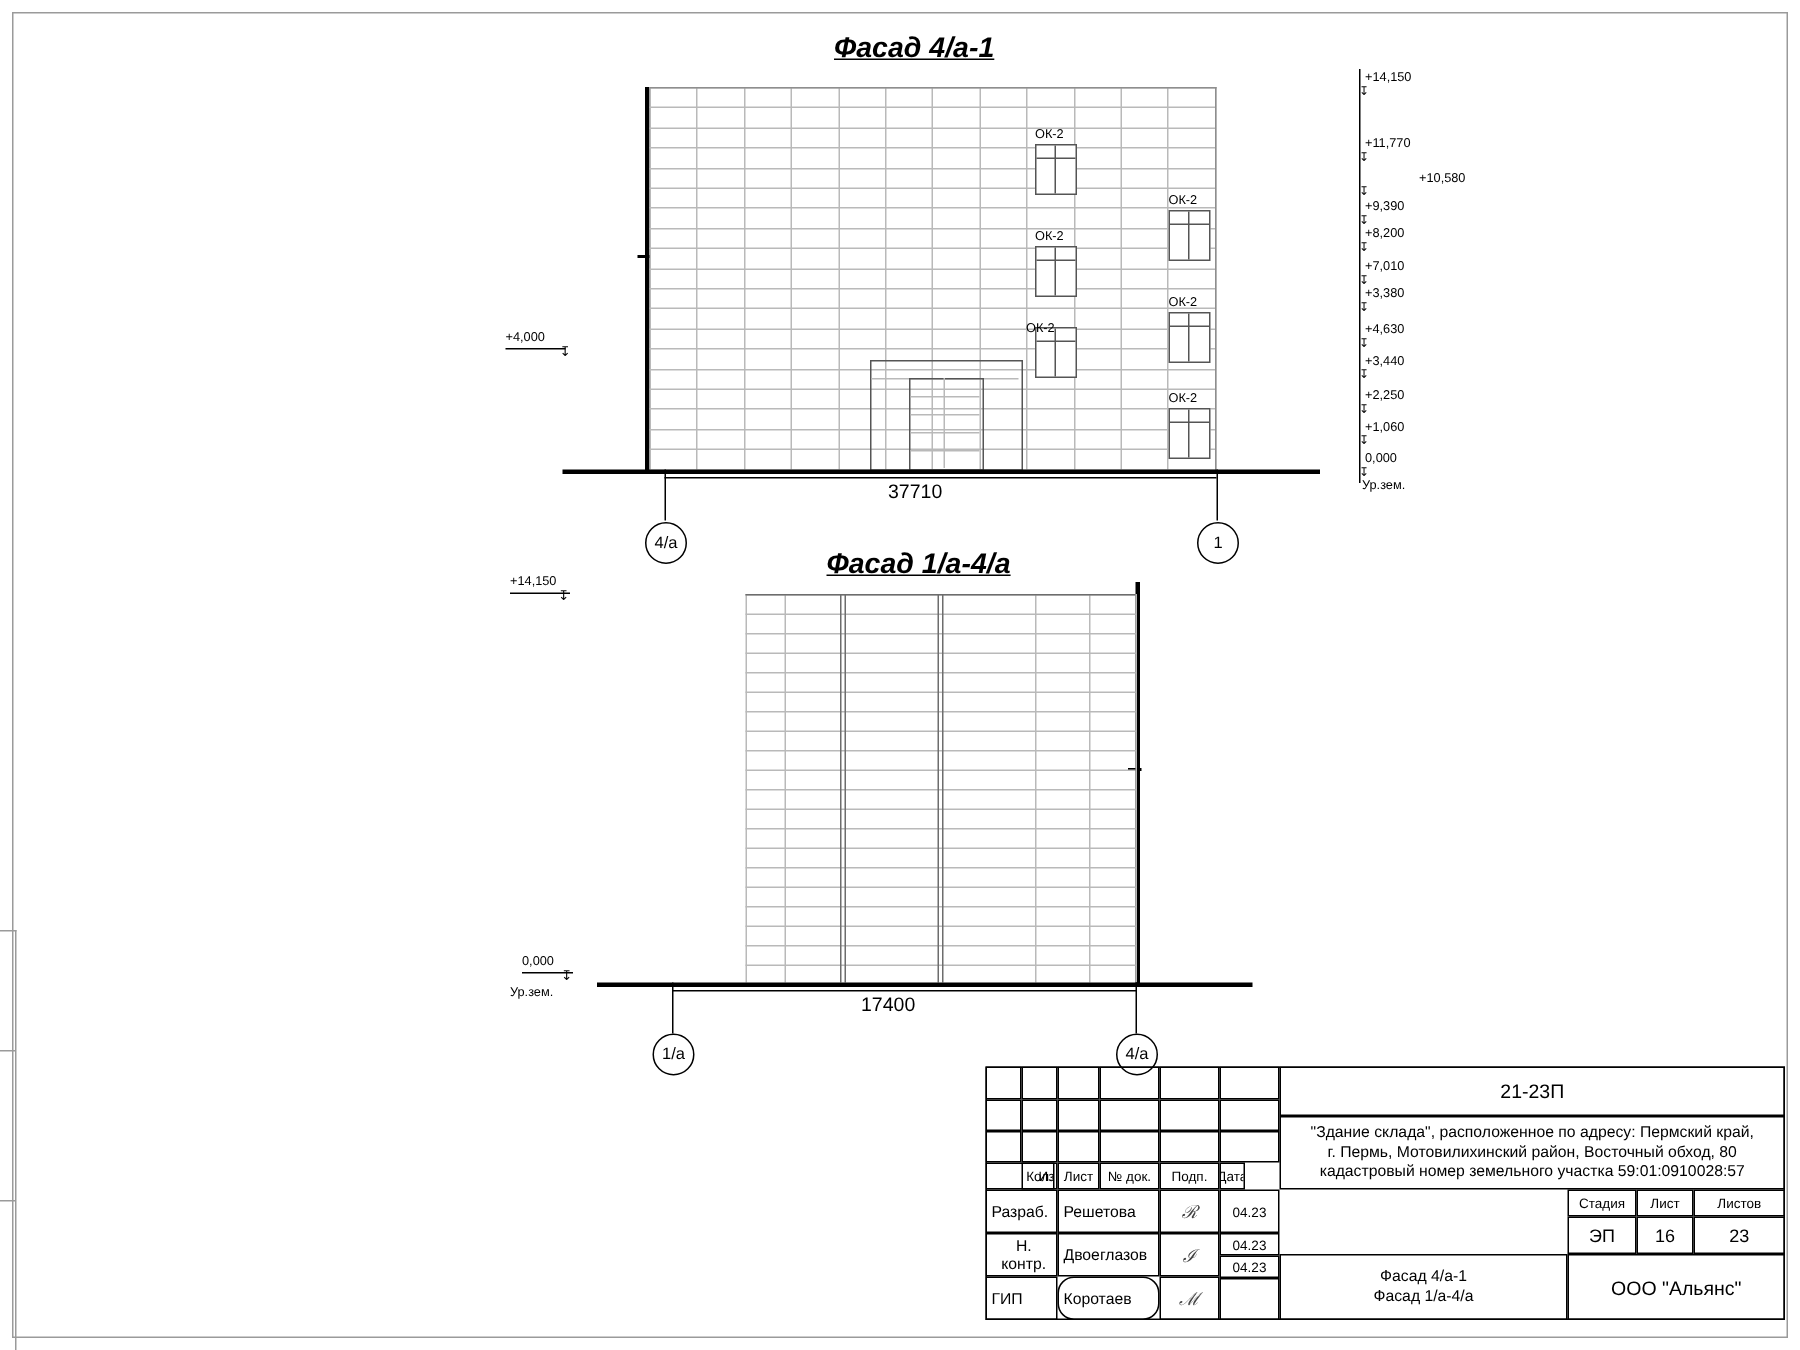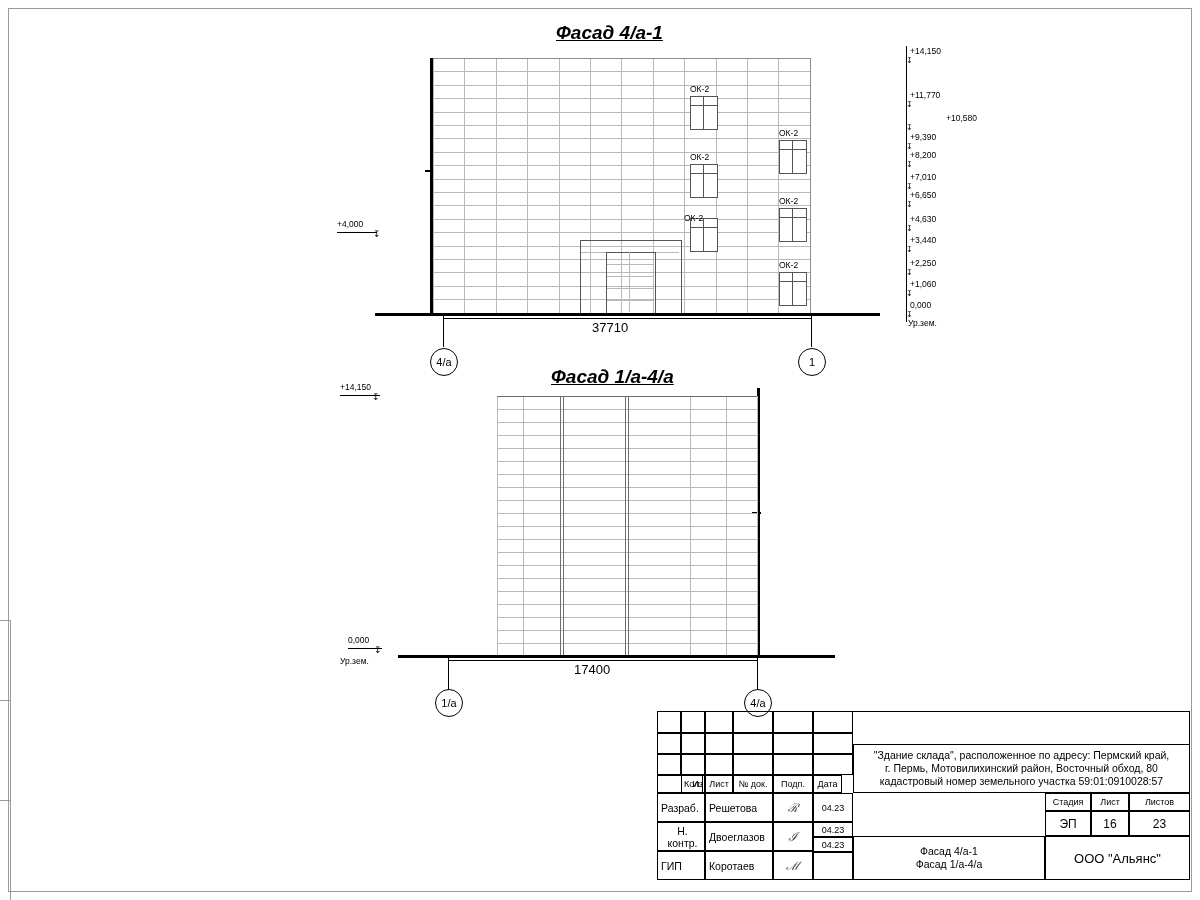--- a/index.html
+++ b/index.html
@@ -171,21 +171,21 @@
       <div class="lbl-el" style="left: 910px; top: 90px;">+11,770</div>
       <div class="elev-tick" style="left: 906px; top: 100px;">↧</div>
       <div class="lbl-el" style="left: 910px; top: 113px; margin-left: 36px;">+10,580</div>
       <div class="elev-tick" style="left: 906px; top: 123px;">↧</div>
       <div class="lbl-el" style="left: 910px; top: 132px;">+9,390</div>
       <div class="elev-tick" style="left: 906px; top: 142px;">↧</div>
       <div class="lbl-el" style="left: 910px; top: 150px;">+8,200</div>
       <div class="elev-tick" style="left: 906px; top: 160px;">↧</div>
       <div class="lbl-el" style="left: 910px; top: 172px;">+7,010</div>
       <div class="elev-tick" style="left: 906px; top: 182px;">↧</div>
-      <div class="lbl-el" style="left: 910px; top: 190px;">+6,650</div>
+      <div class="lbl-el" style="left: 910px; top: 190px;">+3,380</div>
       <div class="elev-tick" style="left: 906px; top: 200px;">↧</div>
       <div class="lbl-el" style="left: 910px; top: 214px;">+4,630</div>
       <div class="elev-tick" style="left: 906px; top: 224px;">↧</div>
       <div class="lbl-el" style="left: 910px; top: 235px;">+3,440</div>
       <div class="elev-tick" style="left: 906px; top: 245px;">↧</div>
       <div class="lbl-el" style="left: 910px; top: 258px;">+2,250</div>
       <div class="elev-tick" style="left: 906px; top: 268px;">↧</div>
       <div class="lbl-el" style="left: 910px; top: 279px;">+1,060</div>
       <div class="elev-tick" style="left: 906px; top: 289px;">↧</div>
       <div class="lbl-el" style="left: 910px; top: 300px;">0,000</div>
@@ -272,44 +272,45 @@
   <div class="tb-cell" style="left:705px;top:754px;width:28px;height:21px;"></div>
   <div class="tb-cell" style="left:733px;top:754px;width:40px;height:21px;"></div>
   <div class="tb-cell" style="left:773px;top:754px;width:40px;height:21px;"></div>
   <div class="tb-cell" style="left:813px;top:754px;width:40px;height:21px;"></div>
 
   <div class="tb-cell small" style="left:657px;top:775px;width:24px;height:18px;padding-left:44px;">Изм.</div>
   <div class="tb-cell small" style="left:681px;top:775px;width:24px;height:18px;">Кол.</div>
   <div class="tb-cell small" style="left:705px;top:775px;width:28px;height:18px;">Лист</div>
   <div class="tb-cell small" style="left:733px;top:775px;width:40px;height:18px;">№ док.</div>
   <div class="tb-cell small" style="left:773px;top:775px;width:40px;height:18px;">Подп.</div>
-  <div class="tb-cell small" style="left:813px;top:775px;width:29px;height:18px;">Дата</div>
+  <div class="tb-cell small" style="left:813px;top:775px;width:17px;height:18px;">Дата</div>
 
   <div class="tb-cell left" style="left:657px;top:793px;width:48px;height:29px;">Разраб.</div>
   <div class="tb-cell left" style="left:705px;top:793px;width:68px;height:29px;">Решетова</div>
   <div class="tb-cell" style="left:773px;top:793px;width:40px;height:29px;">
       <span class="sign">ℛ</span>
     </div>
   <div class="tb-cell small" style="left:813px;top:793px;width:40px;height:29px;">04.23</div>
 
   <div class="tb-cell left" style="left:657px;top:822px;width:48px;height:29px;">Н. контр.</div>
   <div class="tb-cell left" style="left:705px;top:822px;width:68px;height:29px;">Двоеглазов</div>
   <div class="tb-cell" style="left:773px;top:822px;width:40px;height:29px;">
       <span class="sign">ℐ</span>
     </div>
   <div class="tb-cell small" style="left:813px;top:822px;width:40px;height:15px;">04.23</div>
 
   <div class="tb-cell left" style="left:657px;top:851px;width:48px;height:29px;">ГИП</div>
-  <div class="tb-cell left" style="left:705px;top:851px;width:68px;height:29px;">Коротаев</div>
+  <div class="tb-cell left" style="left:705px;top:851px;width:68px;height:29px;border-radius:11px;">Коротаев</div>
   <div class="tb-cell" style="left:773px;top:851px;width:40px;height:29px;">
       <span class="sign">ℳ</span>
     </div>
   <div class="tb-cell small" style="left:813px;top:837px;width:40px;height:15px;">04.23</div>
   <div class="tb-cell small" style="left:813px;top:852px;width:40px;height:28px;"></div>
 
+  <div class="tb-cell" style="left:853px;top:711px;width:337px;height:33px;font-size:13px;">21-23П</div>
 
   <div class="tb-cell" style="left:853px;top:744px;width:337px;height:49px;">
     <div class="tb-text-multi small">
       <div>"Здание склада", расположенное по адресу: Пермский край,</div>
       <div>г. Пермь, Мотовилихинский район, Восточный обход, 80</div>
       <div>кадастровый номер земельного участка 59:01:0910028:57</div>
     </div>
   </div>
 
 

